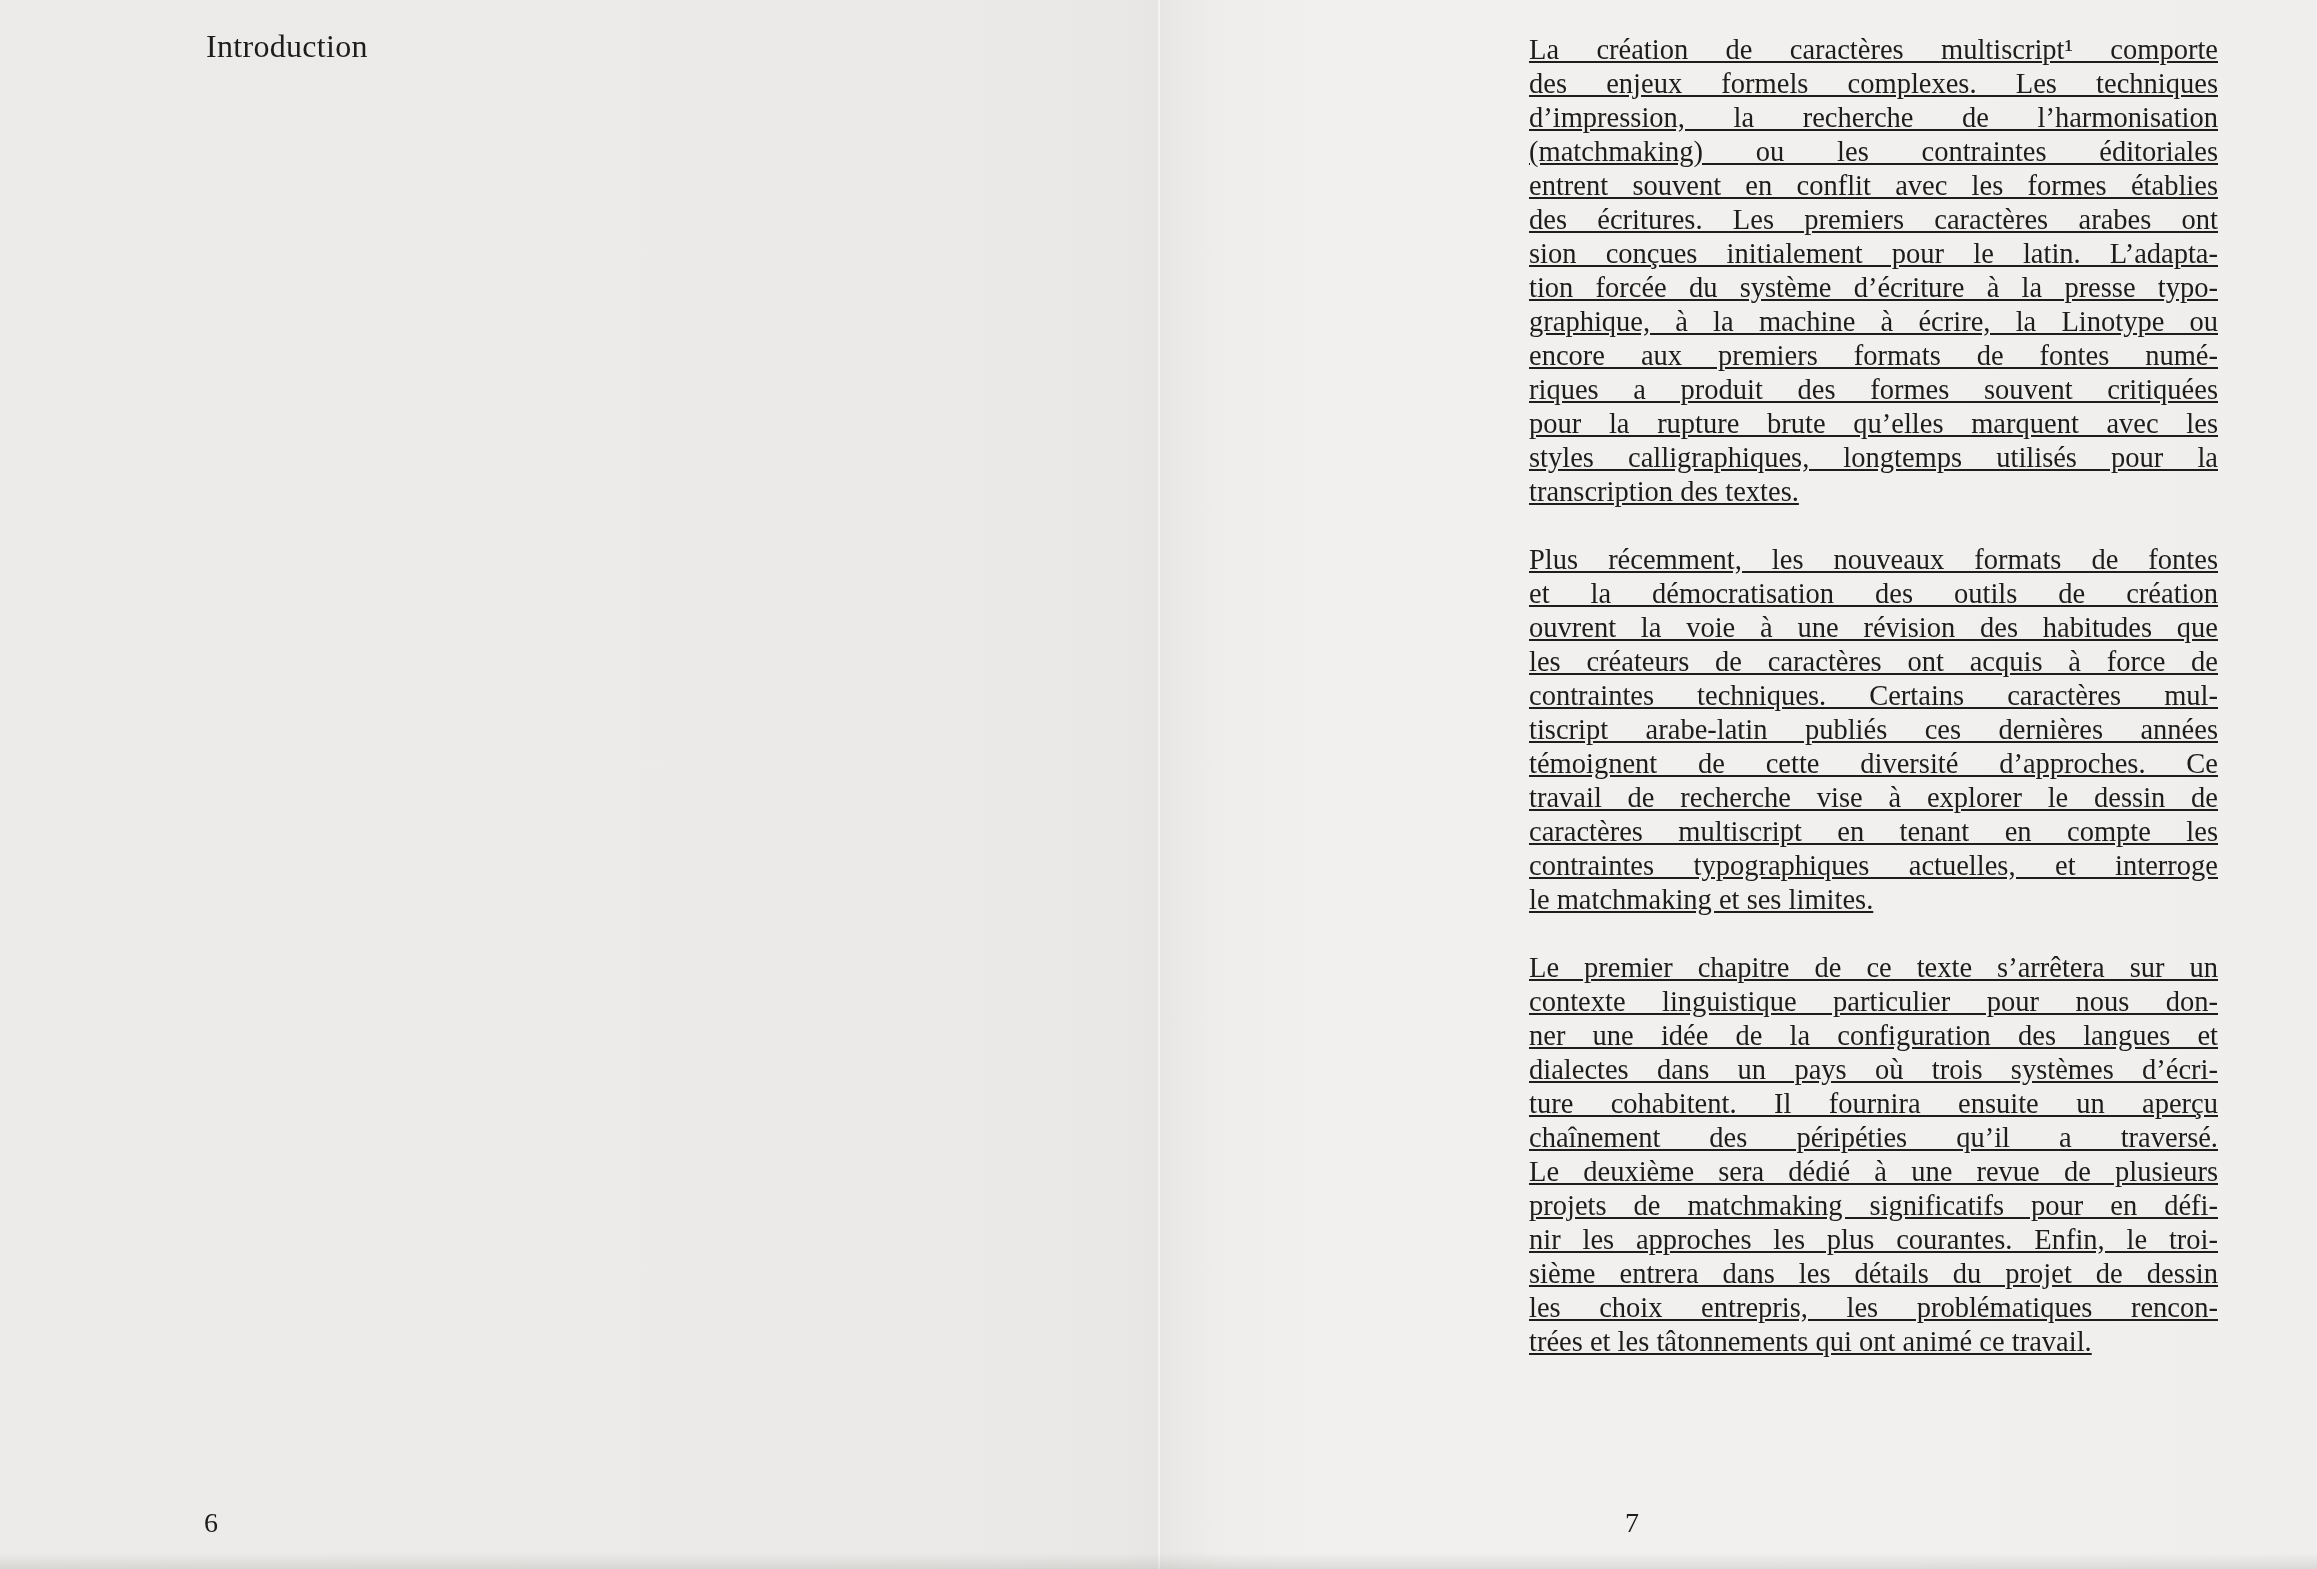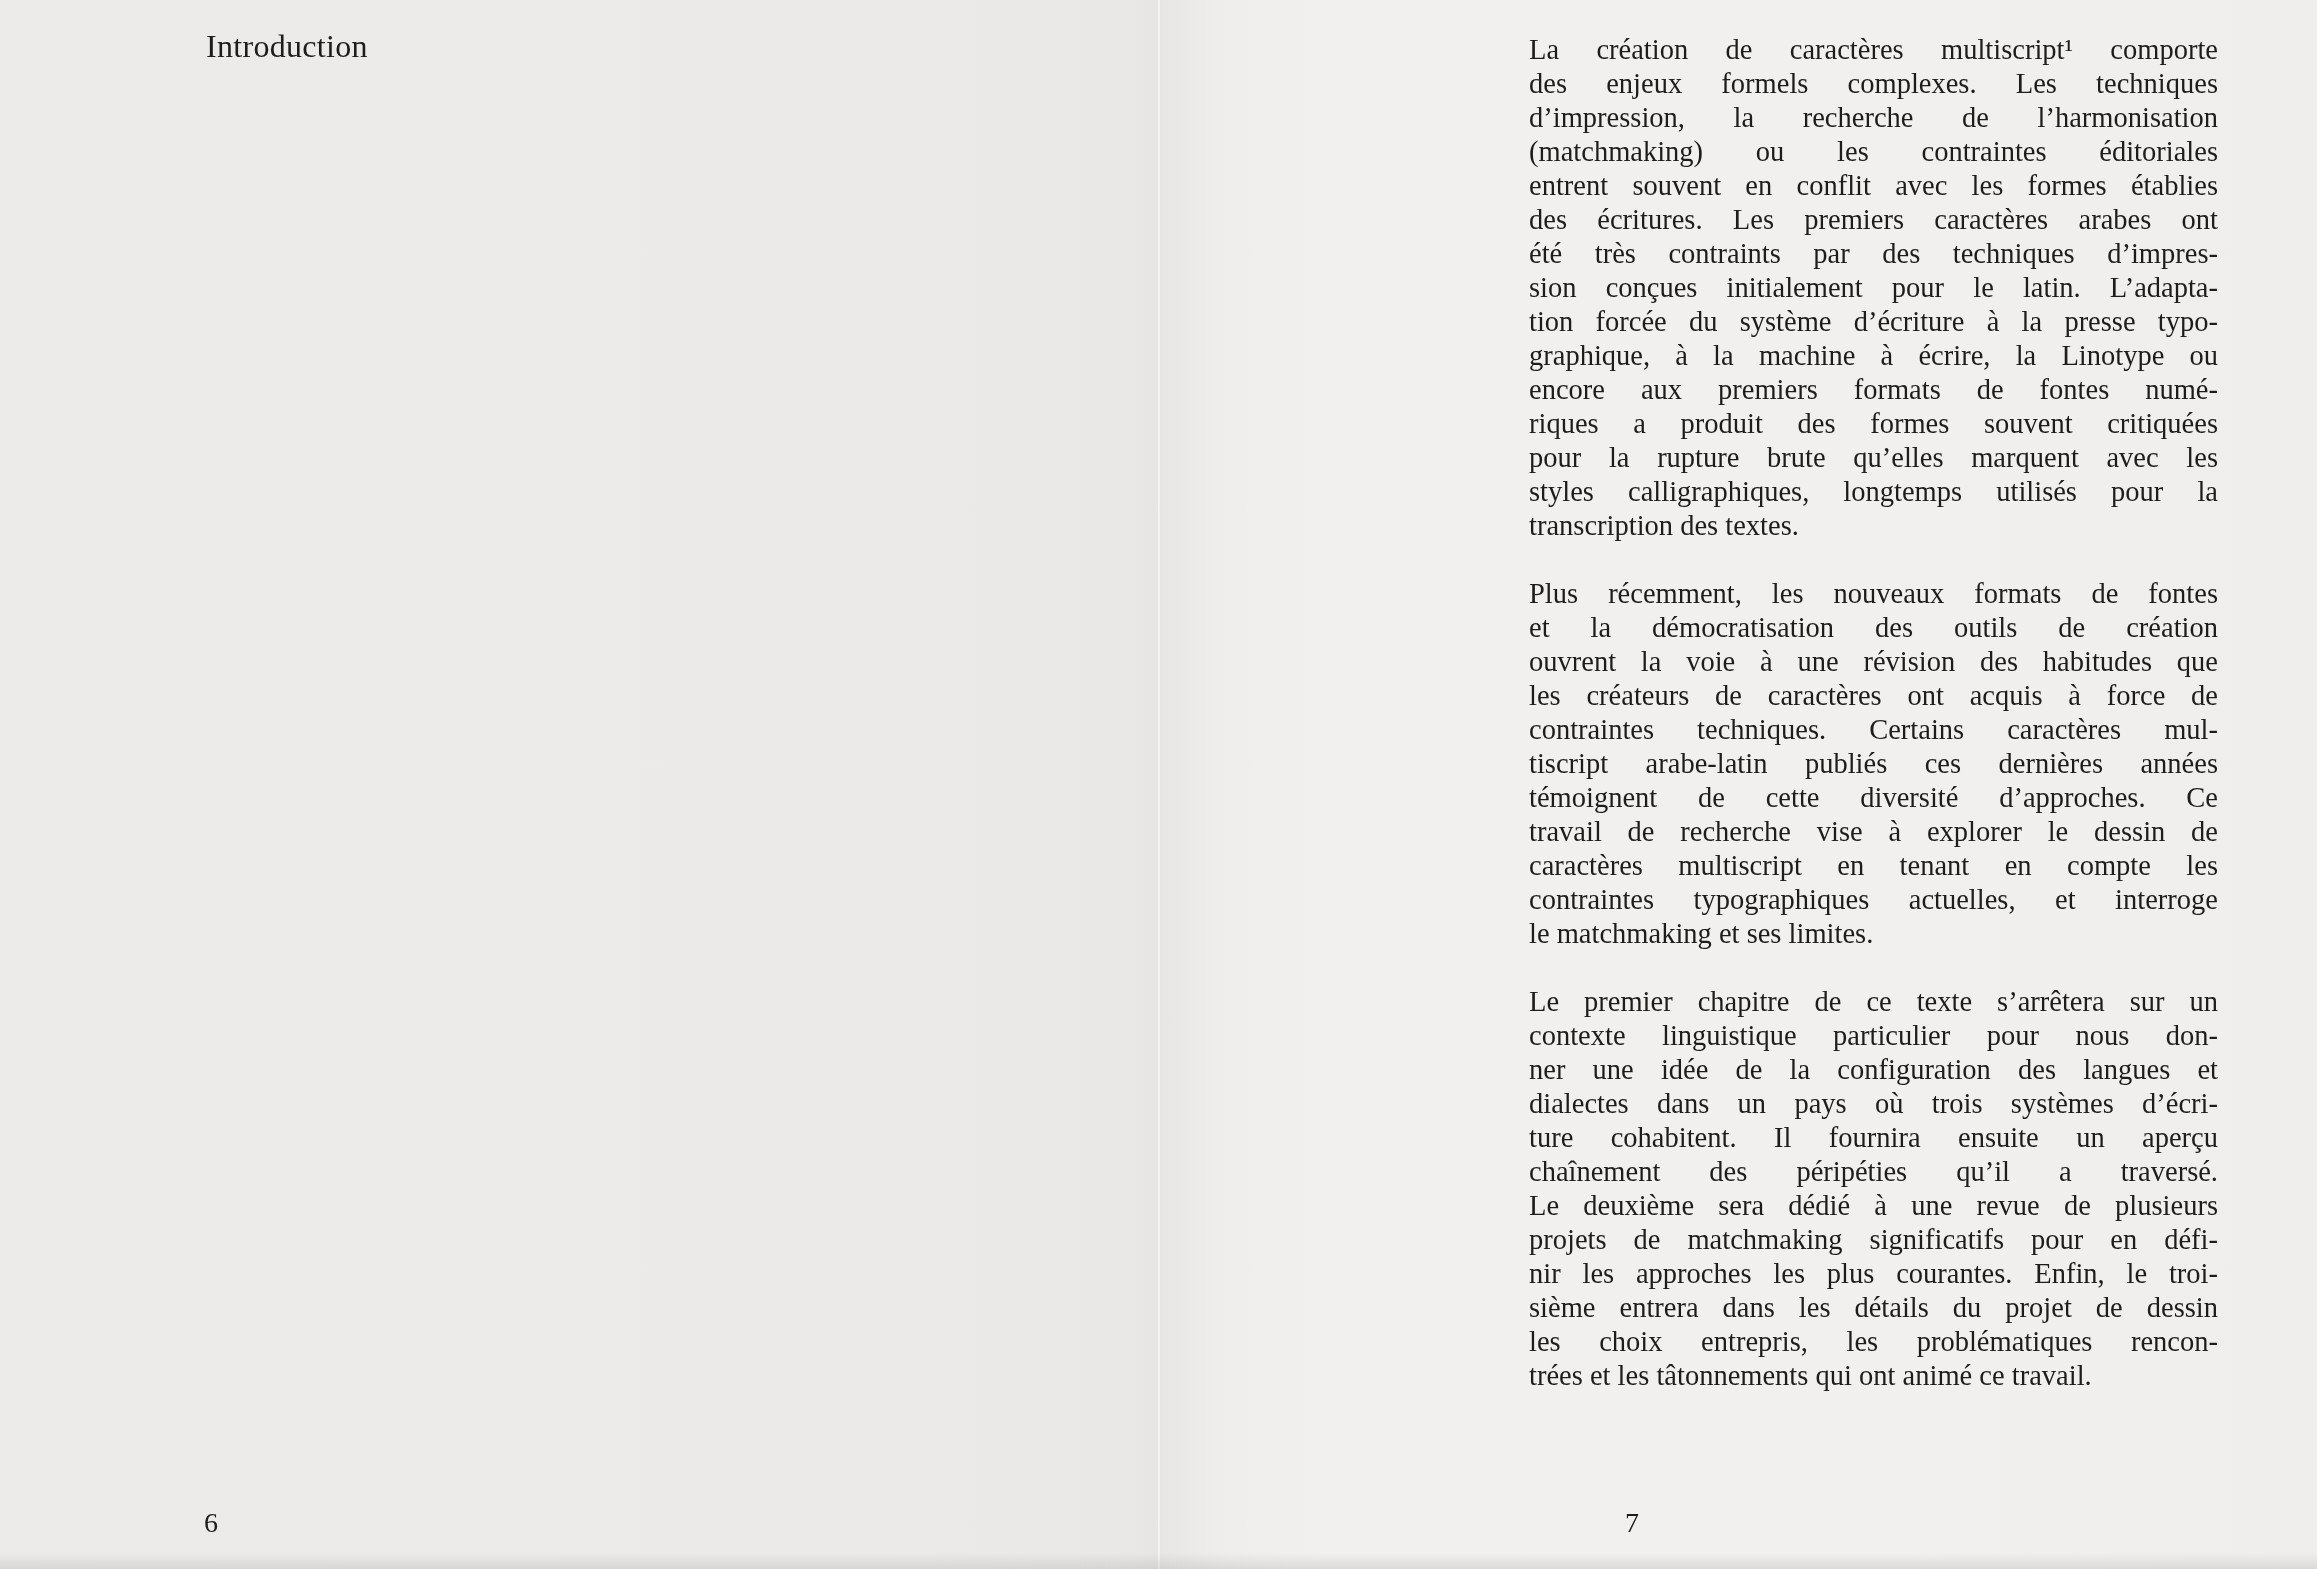--- a/index.html
+++ b/index.html
@@ -55,21 +55,21 @@
     letter-spacing: 0.3px;
   }
   .text-column {
     position: absolute;
     left: 370px;   
     top: 33px;
     width: 689px;
     font-size: 28.5px;
     line-height: 34px;
   }
-  .paragraph { margin: 0 0 34px 0; }
+  .paragraph { margin: 0 0 34px 0; text-decoration: underline; }
   .paragraph:last-child { margin-bottom: 12px; }
   .line {
     text-align: justify;
     text-align-last: justify;
   }
   .line-last { text-align-last: left; }
   .page-number {
     position: absolute;
     top: 1506px;
     font-size: 28px;
@@ -88,21 +88,20 @@
 
 <div class="page page-right">
   <div class="text-column">
     <div class="paragraph">
         <div class="line">La création de caractères multiscript¹ comporte</div>
         <div class="line">des enjeux formels complexes. Les techniques</div>
         <div class="line">d’impression, la recherche de l’harmonisation</div>
         <div class="line">(matchmaking) ou les contraintes éditoriales</div>
         <div class="line">entrent souvent en conflit avec les formes établies</div>
         <div class="line">des écritures. Les premiers caractères arabes ont</div>
-        <div class="line">été très contraints par des techniques d’impres-</div>
         <div class="line">sion conçues initialement pour le latin. L’adapta-</div>
         <div class="line">tion forcée du système d’écriture à la presse typo-</div>
         <div class="line">graphique, à la machine à écrire, la Linotype ou</div>
         <div class="line">encore aux premiers formats de fontes numé-</div>
         <div class="line">riques a produit des formes souvent critiquées</div>
         <div class="line">pour la rupture brute qu’elles marquent avec les</div>
         <div class="line">styles calligraphiques, longtemps utilisés pour la</div>
         <div class="line line-last">transcription des textes.</div>
       </div>
     <div class="paragraph">

